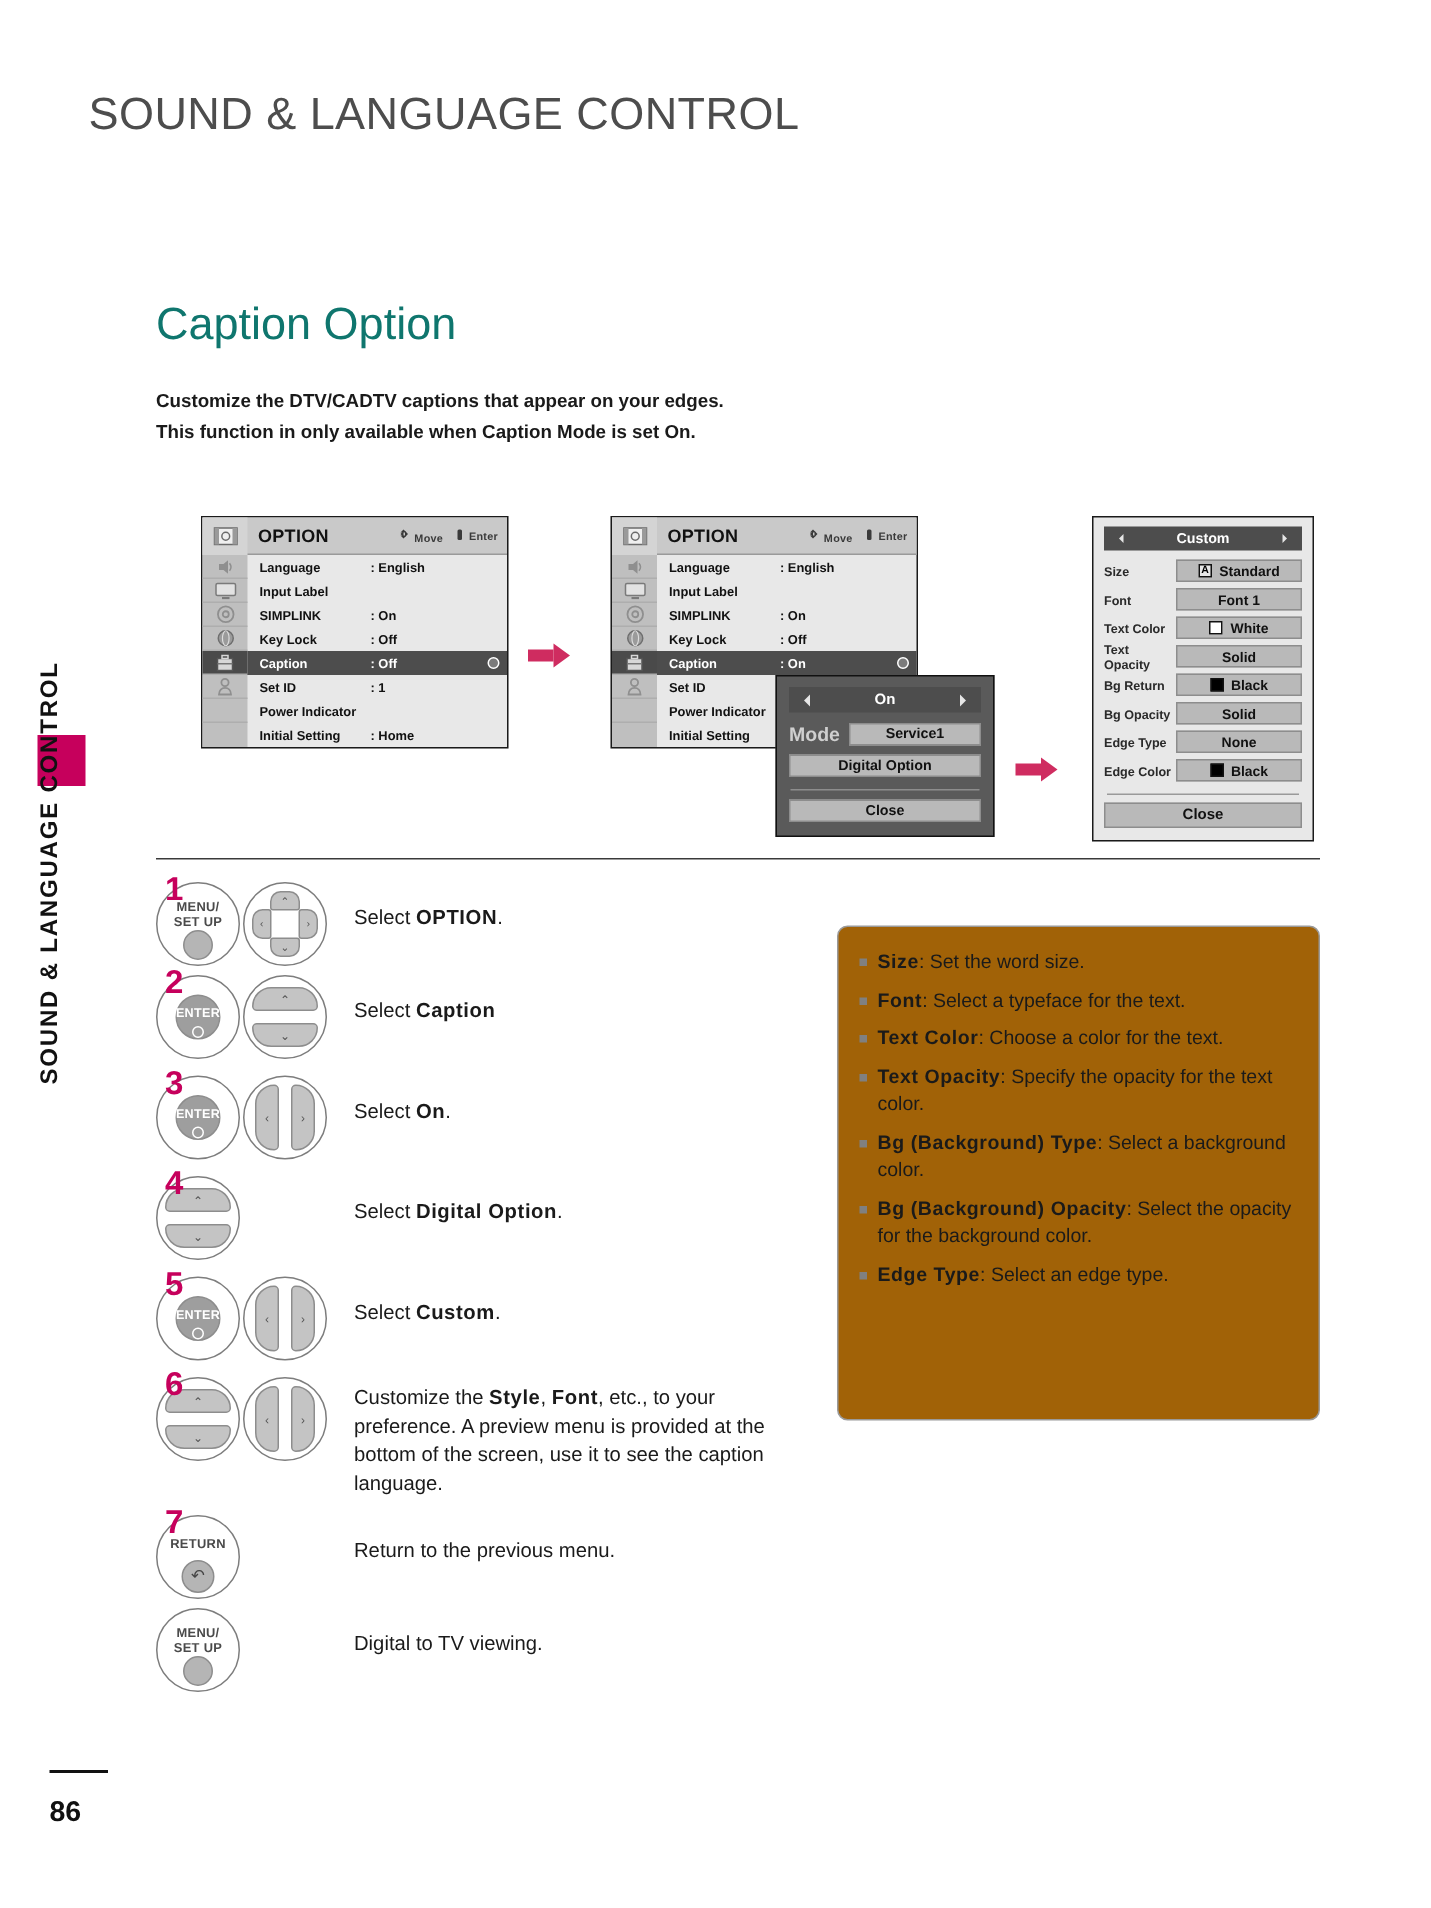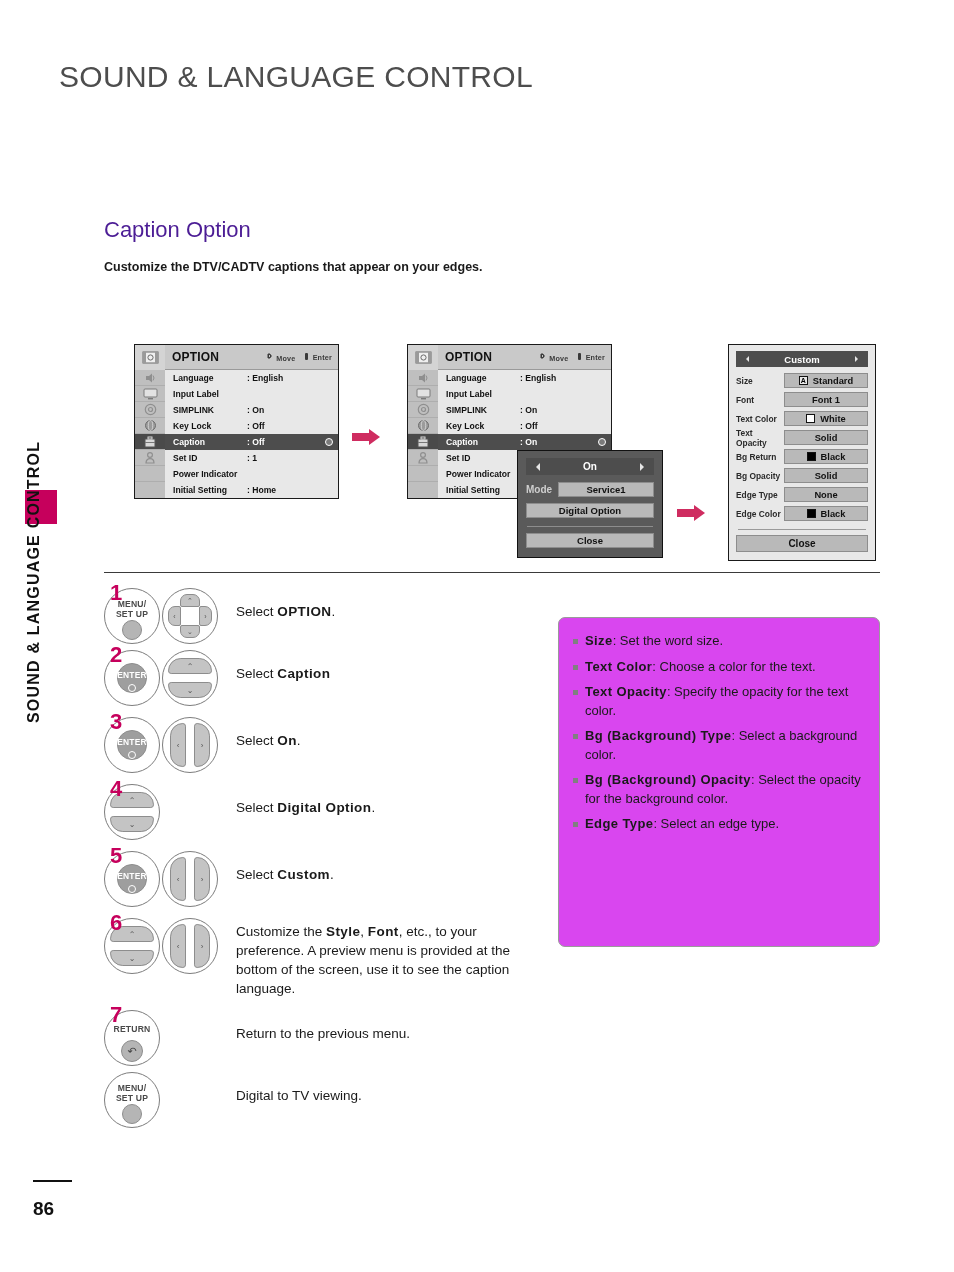--- a/index.html
+++ b/index.html
@@ -28,22 +28,22 @@
   #sidebar-vertical-label {
     position:absolute; left:-96px; top:584px;
     width:260px; text-align:left;
     transform: rotate(-90deg); transform-origin: center center;
     font-size:16px; font-weight:700; letter-spacing:1.2px;
     color:#111; white-space:nowrap;
   }
 
   
   #section-title {
-    position:absolute; left:104px; top:217px;
-    font-size:22px; font-weight:400; color:#4c1d95;
+    position:absolute; left:104px; top:200px;
+    font-size:30px; font-weight:400; color:#0f766e;
   }
   #intro {
     position:absolute; left:104px; top:257px;
     font-size:12.5px; font-weight:700; line-height:21px; color:#1a1a1a;
   }
 
   
   .osd {
     position:absolute;
     border:1px solid #1a1a1a;
@@ -97,21 +97,21 @@
     background:#5a5a5a; border:1px solid #111; padding:7px 8px 9px;
   }
   .pop-nav {
     height:17px; background:#4d4d4d; display:flex; align-items:center; justify-content:center;
     position:relative; color:#fff; font-size:10px; font-weight:700; margin-bottom:7px;
   }
   .pop-nav .ar { position:absolute; width:0; height:0; border:4px solid transparent; }
   .pop-nav .ar.l { left:6px; border-right-color:#e6e6e6; }
   .pop-nav .ar.r { right:6px; border-left-color:#e6e6e6; }
   .pop-mode { display:flex; align-items:center; gap:6px; margin-bottom:6px; }
-  .pop-mode .mlab { font-size:10px; font-weight:700; color:#cfcfcf; }
+  .pop-mode .mlab { font-size:13px; font-weight:700; color:#cfcfcf; }
   .btn-grey {
     background:#b9b9b9; border:1px solid #8d8d8d; color:#111;
     font-size:9.5px; font-weight:700; text-align:center;
     height:15px; line-height:13px;
   }
   .pop-sep { height:1px; background:#8d8d8d; margin:8px 1px 6px; }
 
   
   #custom-panel {
     position:absolute; left:728px; top:344px; width:148px;
@@ -224,21 +224,21 @@
   .step-text {
     padding-left:10px; padding-top:14px;
     font-size:13.5px; line-height:19px; color:#1a1a1a;
   }
   .step-text b { font-weight:700; letter-spacing:.4px; }
   .step-text.multiline { padding-top:4px; }
 
   
   #info-box {
     position:absolute; left:558px; top:617px; width:322px; height:330px;
-    border:1px solid #9a9a9a; border-radius:7px; background:#d946ef;
+    border:1px solid #9a9a9a; border-radius:7px; background:#a16207;
     padding:14px 14px 26px 12px;
   }
   .bullet-row { display:flex; margin-bottom:7px; }
   .bullet-sq { flex:0 0 auto; width:5px; height:5px; background:#808080; margin:7px 7px 0 2px; }
   .bullet-tx { font-size:13px; line-height:18.5px; color:#1a1a1a; }
   .bullet-tx b { font-weight:700; letter-spacing:.4px; }
 
   
   #page-number {
     position:absolute; left:33px; top:1198px;
@@ -249,20 +249,21 @@
 <body>
 
 <div id="page-title">SOUND &amp; LANGUAGE CONTROL</div>
 
 <div id="sidebar-tab"></div>
 <div id="sidebar-vertical-label">SOUND &amp; LANGUAGE CONTROL</div>
 
 <div id="section-title">Caption Option</div>
 <div id="intro">
   <div>Customize the DTV/CADTV captions that appear on your edges.</div>
+  <div><span>This function in only available when </span><span>Caption</span><span> Mode is set </span><span>On</span><span>.</span></div>
 </div>
 
 <div class="osd" id="osd1" style="left:134px; top:344px; width:205px;">
   <div class="osd-head">
     <div class="icon-cell">
       <svg width="17" height="13" viewBox="0 0 17 13">
           <rect x="1" y="1" width="15" height="11" fill="#efefef" stroke="#6b6b6b"></rect>
           <rect x="1" y="1" width="3" height="11" fill="#9a9a9a"></rect>
           <rect x="13" y="1" width="3" height="11" fill="#9a9a9a"></rect>
           <circle cx="8.5" cy="6.5" r="2.6" fill="none" stroke="#6b6b6b"></circle>
@@ -677,20 +678,24 @@
 </div>
 
 <div id="info-box">
   <div id="bullets">
       <div class="bullet-row">
         <span class="bullet-sq"></span>
         <span class="bullet-tx"><b>Size</b>: Set the word size.</span>
       </div>
       <div class="bullet-row">
         <span class="bullet-sq"></span>
+        <span class="bullet-tx"><b>Font</b>: Select a typeface for the text.</span>
+      </div>
+      <div class="bullet-row">
+        <span class="bullet-sq"></span>
         <span class="bullet-tx"><b>Text Color</b>: Choose a color for the text.</span>
       </div>
       <div class="bullet-row">
         <span class="bullet-sq"></span>
         <span class="bullet-tx"><b>Text Opacity</b>: Specify the opacity for the text color.</span>
       </div>
       <div class="bullet-row">
         <span class="bullet-sq"></span>
         <span class="bullet-tx"><b>Bg (Background) Type</b>: Select a background color.</span>
       </div>

